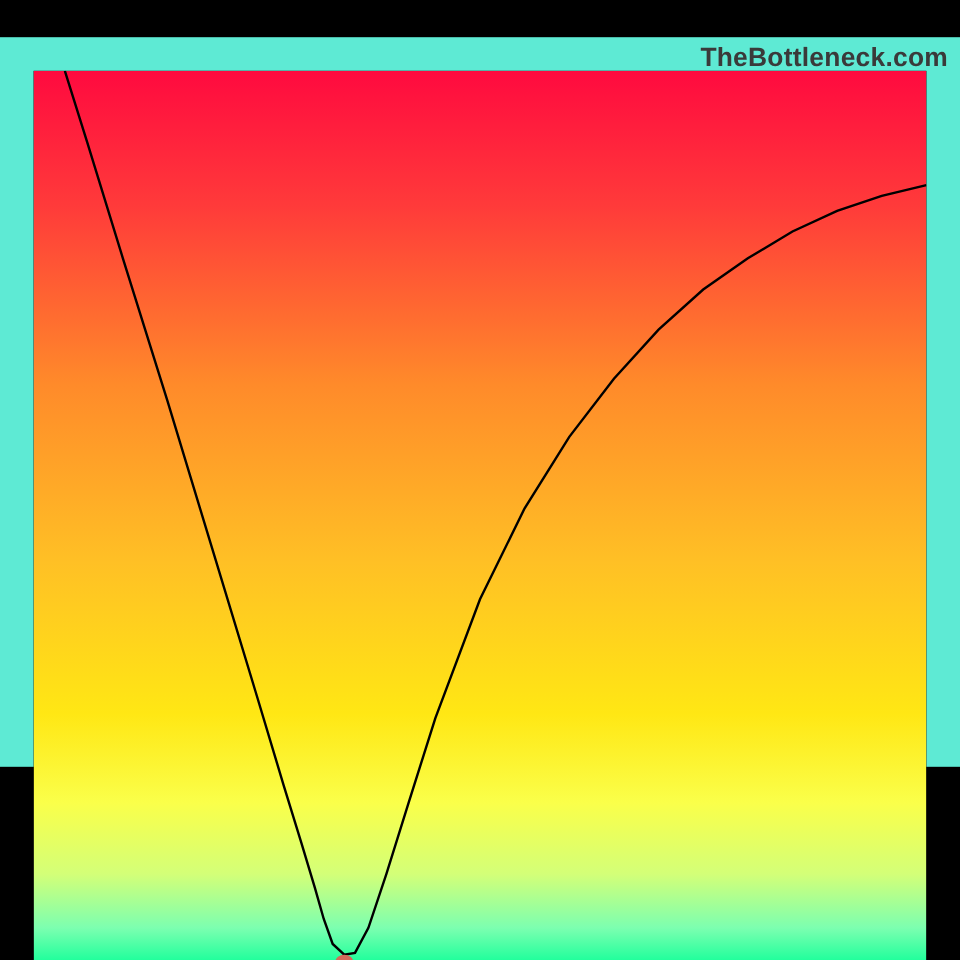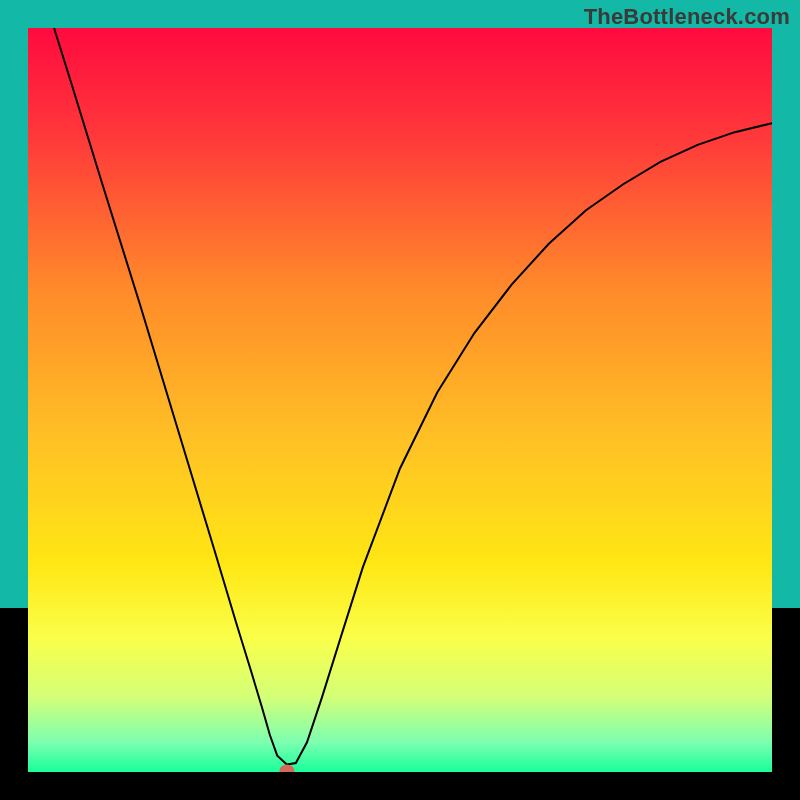--- a/index.html
+++ b/index.html
@@ -8,21 +8,22 @@
     width: 800px;
     height: 800px;
     overflow: hidden;
     font-family: Arial, Helvetica, sans-serif;
     background: #000;
   }
   .frame {
     position: relative;
     width: 800px;
     height: 608px;
-    background: #14b8a6;
+    background: #5eead4;
+    margin-top: 31px;
   }
   .watermark {
     position: absolute;
     top: 4px;
     right: 10px;
     color: #3a3a3a;
     font-size: 22px;
     font-weight: 600;
     letter-spacing: 0.2px;
     z-index: 10;

